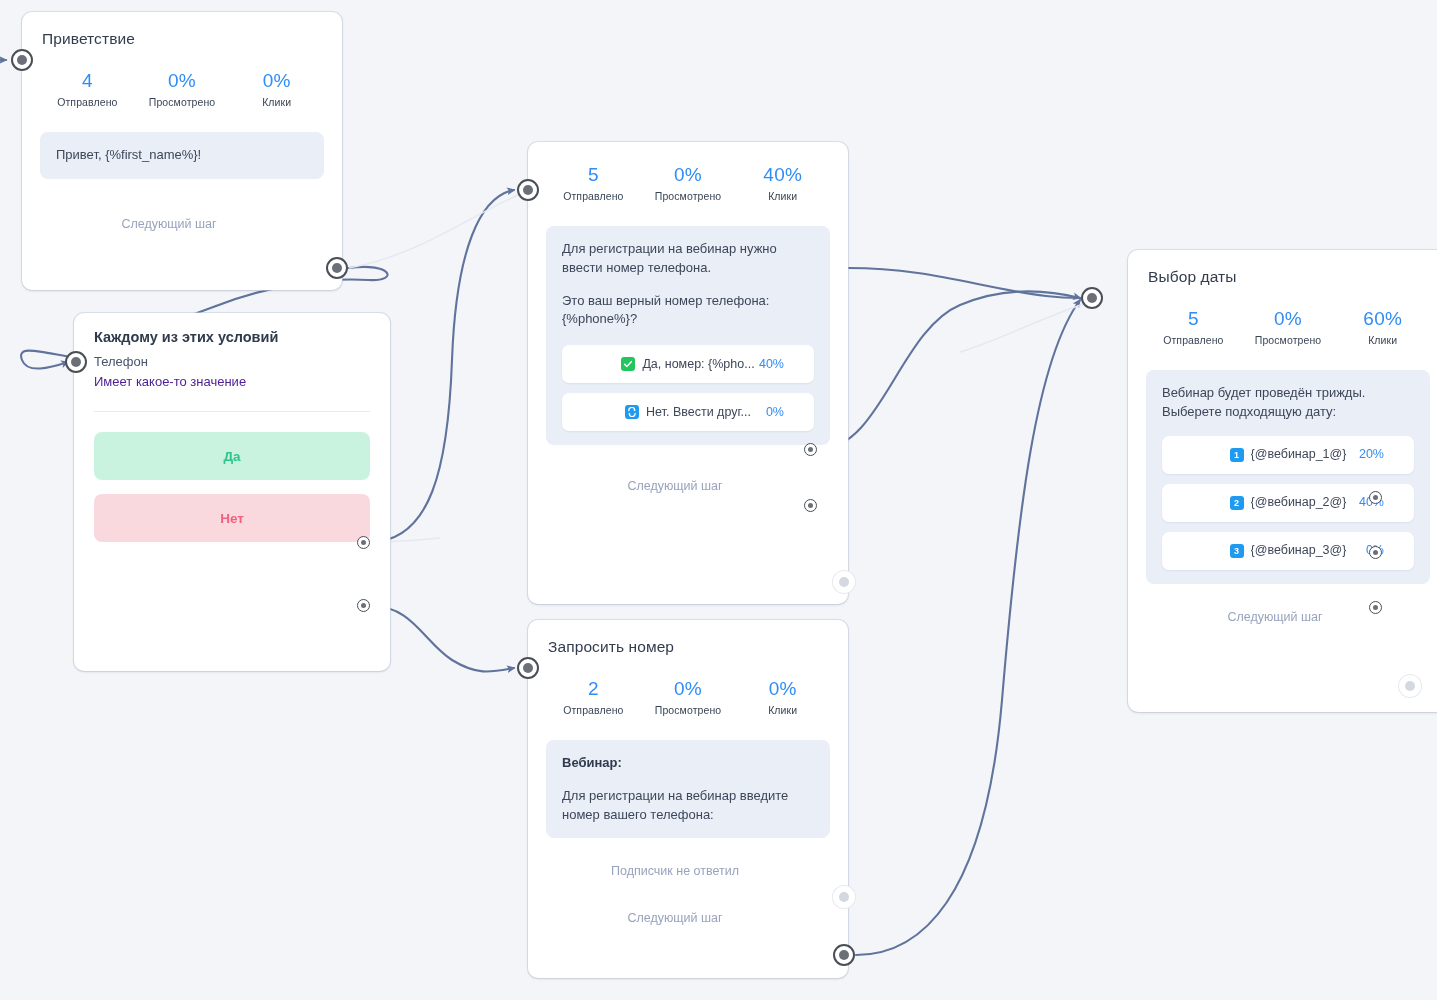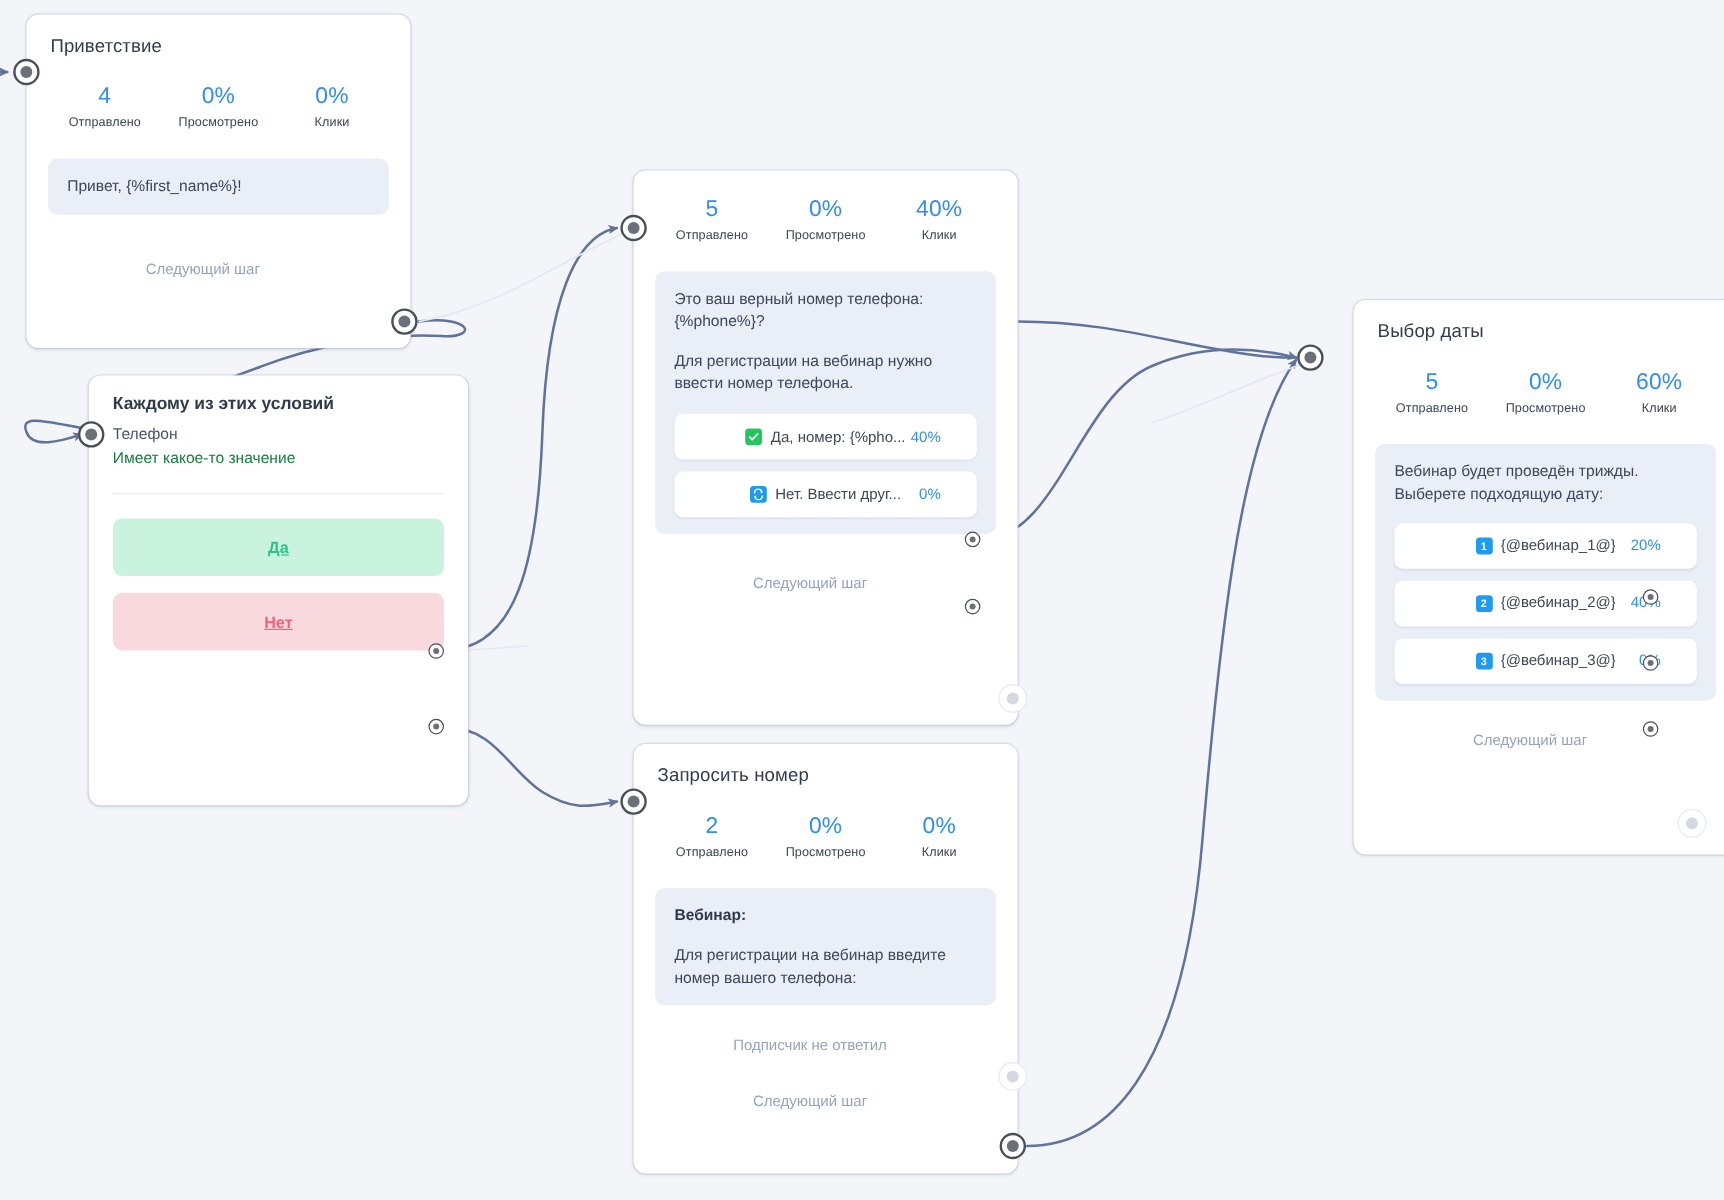--- a/index.html
+++ b/index.html
@@ -133,27 +133,27 @@
   .cond-head {
     background: #c5f2dc;
     border-radius: 10px 10px 0 0;
     padding: 16px 20px;
     font-size: 14.5px;
     color: #2bbd7e;
   }
   .cond-body { padding: 16px 20px 0 20px; }
   .cond-title { font-size: 14.5px; font-weight: bold; color: #2f3a4c; }
   .cond-field { font-size: 13px; color: #48546a; margin-top: 9px; }
-  .cond-op { font-size: 13px; color: #15803d; margin-top: 5px; }
+  .cond-op { font-size: 13px; color: #4c1d95; margin-top: 5px; }
   .cond-hr { height: 1px; background: #e6eaf1; margin: 22px 0 0 0; }
   .cond-btn {
     margin: 0 20px;
     height: 48px; border-radius: 8px;
     display: flex; align-items: center; justify-content: center;
-    font-size: 13.5px; font-weight: bold; text-decoration: underline;
+    font-size: 13.5px; font-weight: bold;
   }
   .cond-yes { background: #c9f3df; color: #2ec48a; margin-top: 20px; }
   .cond-no  { background: #fad9de; color: #f0637c; margin-top: 14px; }
 </style>
 </head>
 <body>
 
 <div id="canvas">
 
   <svg id="edges" viewBox="0 0 1437 1000" xmlns="http://www.w3.org/2000/svg">
@@ -247,22 +247,22 @@
       <div class="stat">
         <div class="val">0%</div>
         <div class="lbl">Просмотрено</div>
       </div>
       <div class="stat">
         <div class="val">40%</div>
         <div class="lbl">Клики</div>
       </div>
     </div>
     <div class="bubble" style="margin-top:18px;">
+      <p>Для регистрации на вебинар нужно ввести номер телефона.</p>
       <p>Это ваш верный номер телефона: {%phone%}?</p>
-      <p>Для регистрации на вебинар нужно ввести номер телефона.</p>
       <div class="btn-row" style="margin-top:16px;">
         <div class="btn-inner">
           <span class="btn-ico ico-check">
             <svg width="10" height="10" viewBox="0 0 12 12">
                 <path d="M2 6.3 L4.6 8.9 L10 3.2" stroke="#ffffff" stroke-width="1.8" fill="none" stroke-linecap="round" stroke-linejoin="round"></path>
               </svg>
           </span>
           <span class="btn-text">Да, номер: {%pho...</span>
         </div>
         <span class="btn-pct">40%</span>

